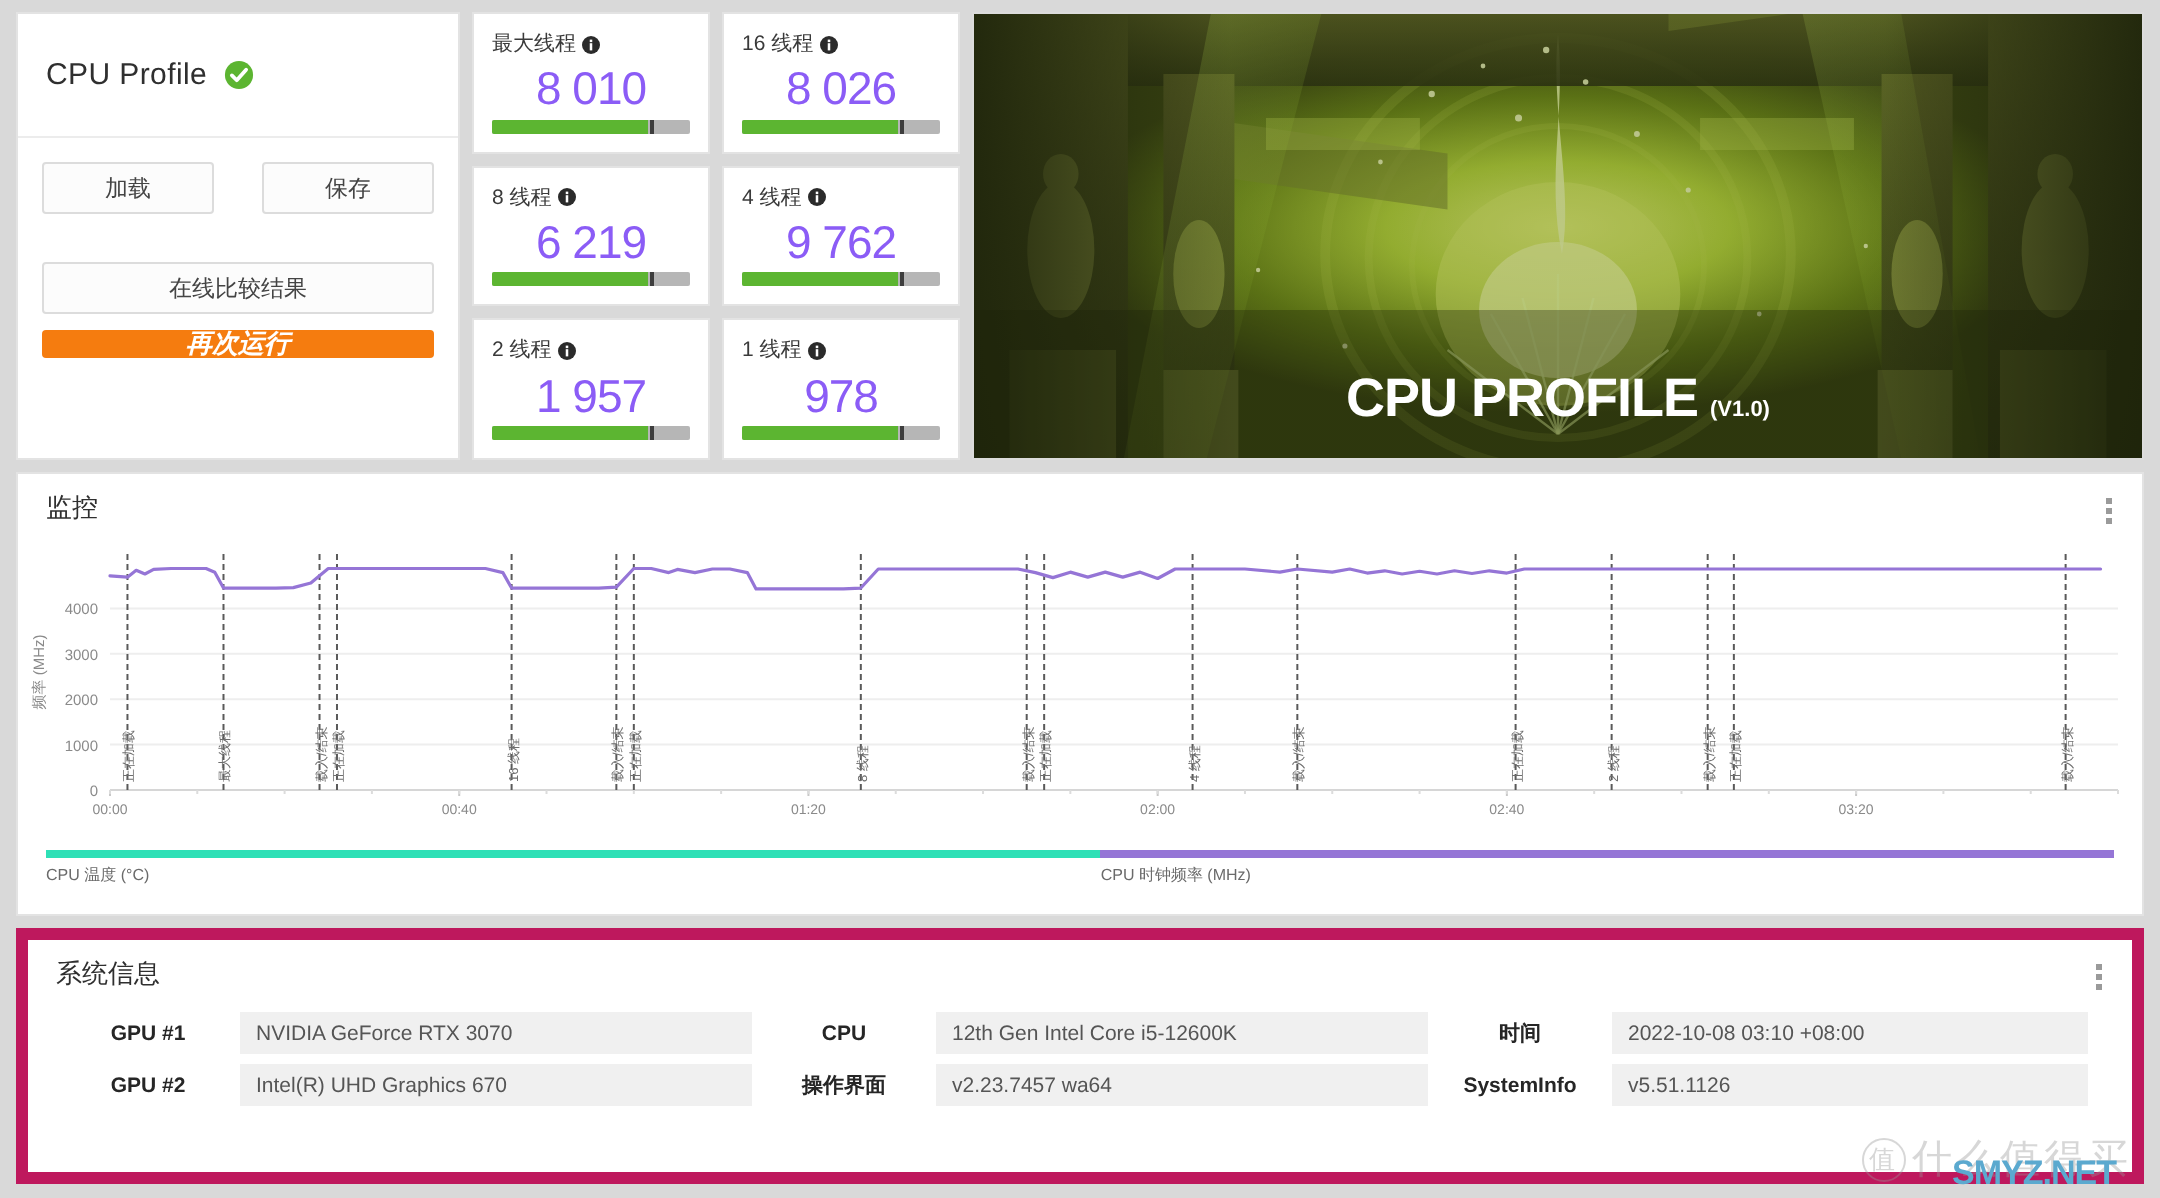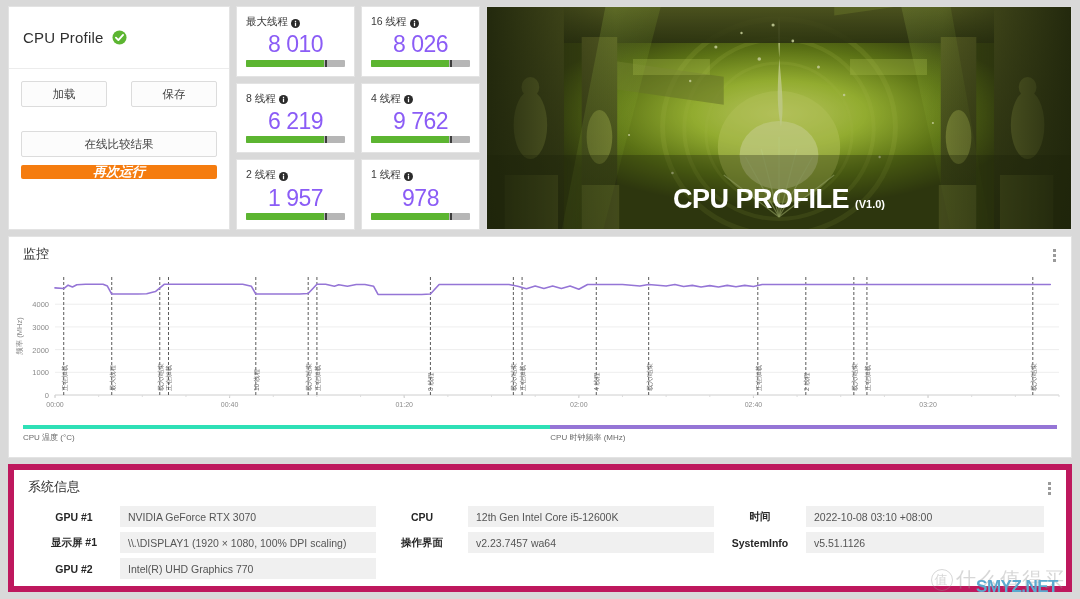--- a/index.html
+++ b/index.html
@@ -485,26 +485,22 @@
         </span>
     </div>
     <div class="si-grid">
 
       <div class="si-col c1">
         <div class="si-row">
           <span class="si-key">GPU #1</span>
           <span class="si-val">NVIDIA GeForce RTX 3070</span>
         </div>
         <div class="si-row">
-          <span class="si-key">显示屏 #1</span>
-          <span class="si-val">\\.\DISPLAY1 (1920 × 1080, 100% DPI scaling)</span>
-        </div>
-        <div class="si-row">
           <span class="si-key">GPU #2</span>
-          <span class="si-val">Intel(R) UHD Graphics 770</span>
+          <span class="si-val">Intel(R) UHD Graphics 670</span>
         </div>
       </div>
 
       <div class="si-col c2">
         <div class="si-row">
           <span class="si-key">CPU</span>
           <span class="si-val">12th Gen Intel Core i5-12600K</span>
         </div>
         <div class="si-row">
           <span class="si-key">操作界面</span>

